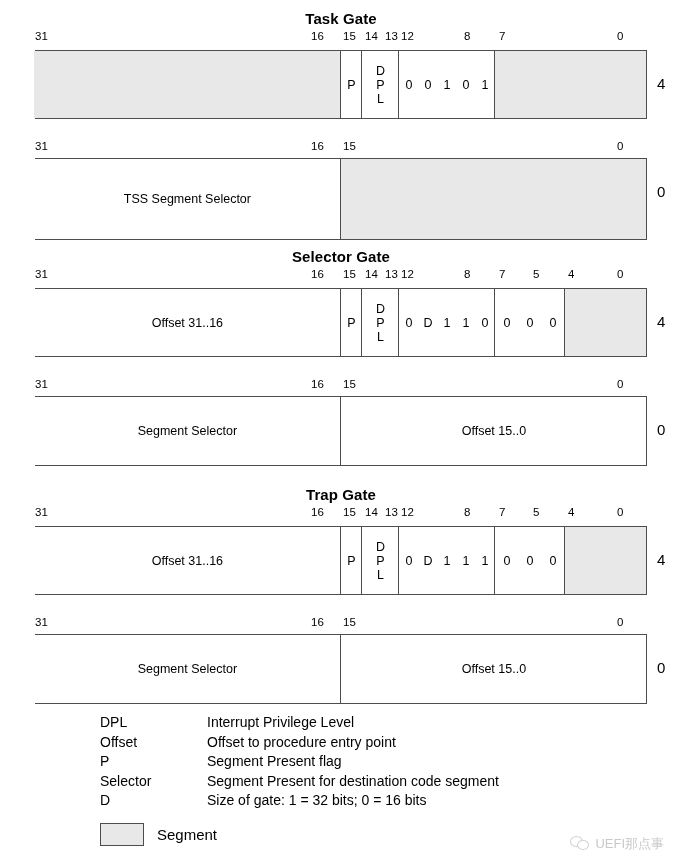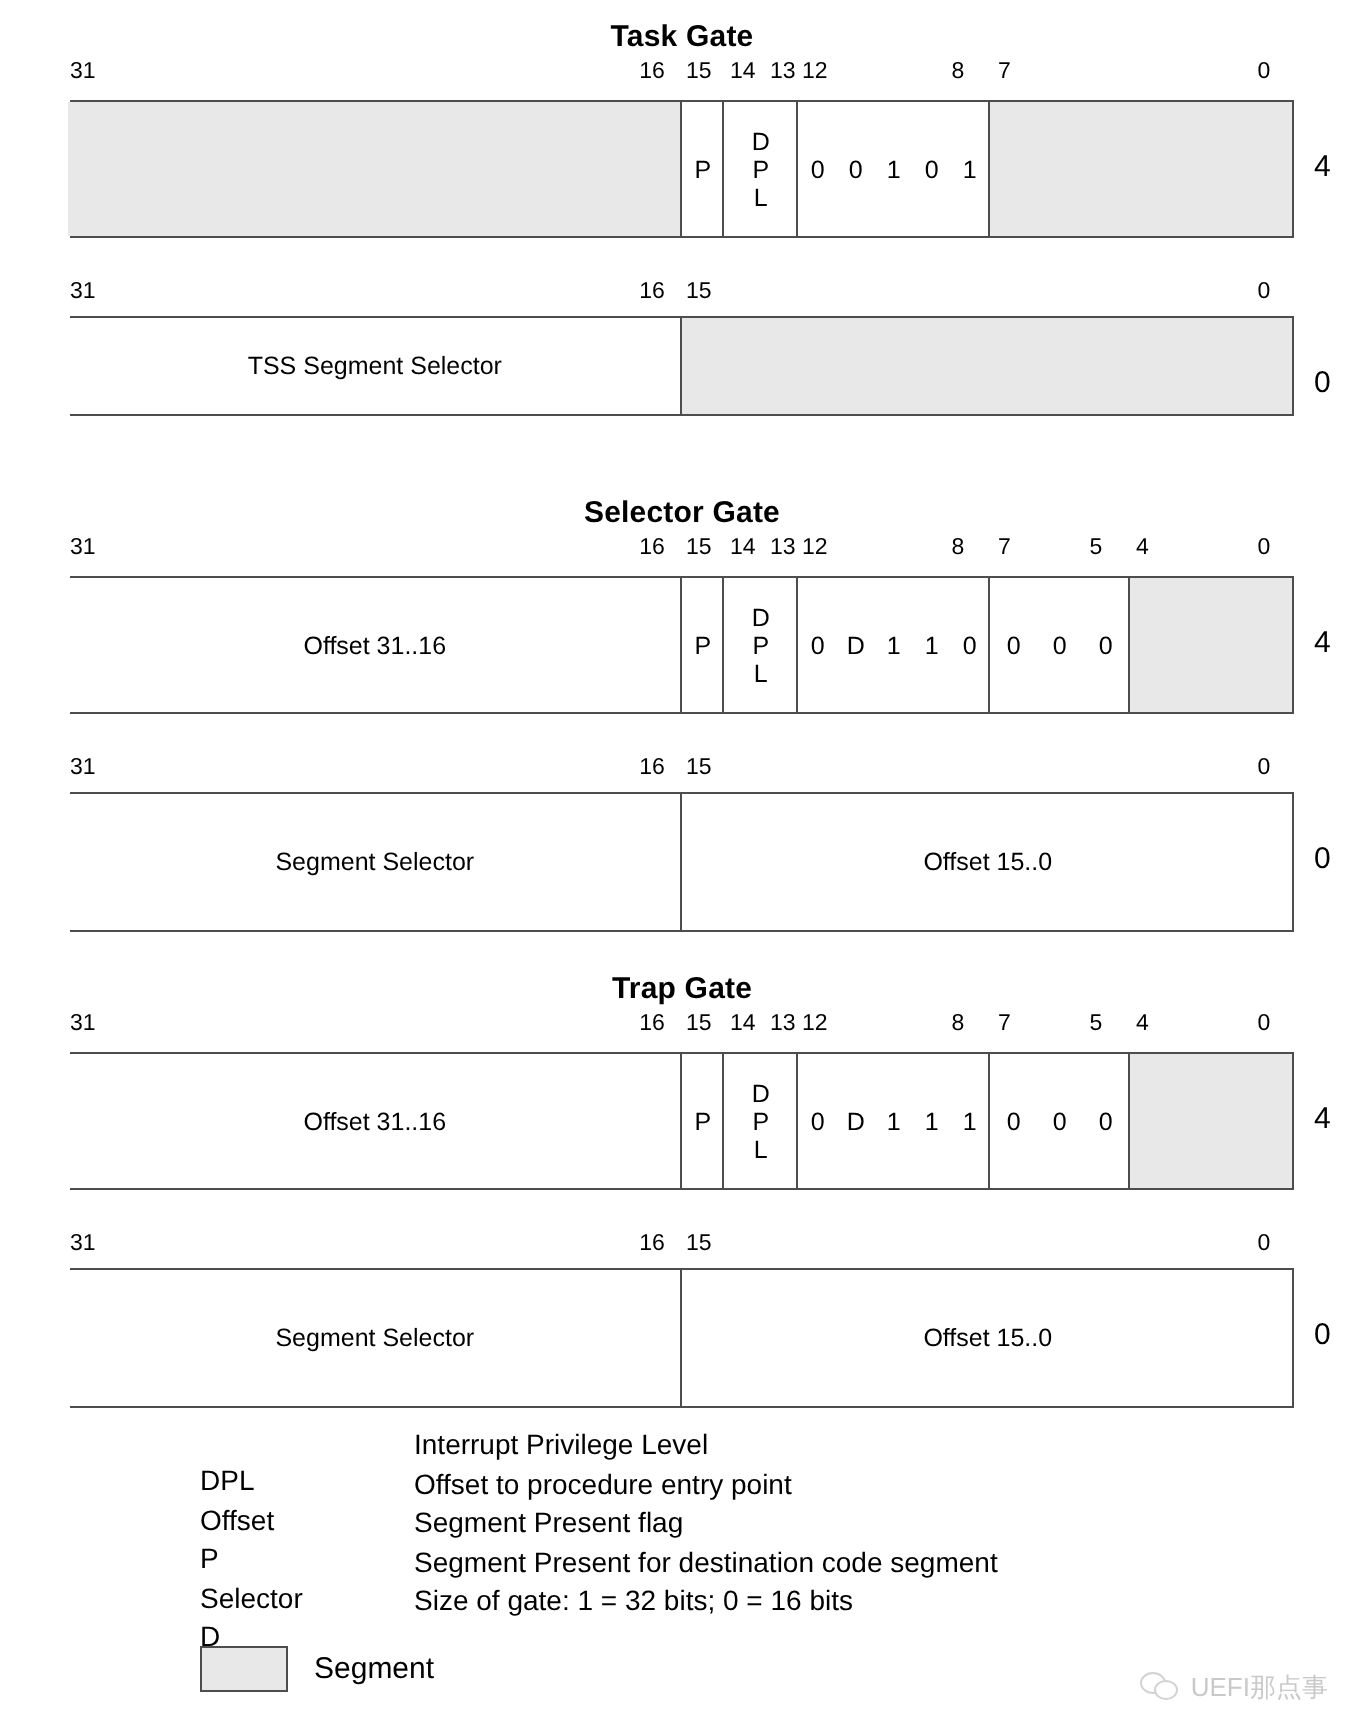--- a/index.html
+++ b/index.html
@@ -28,21 +28,21 @@
   }
 
   
   .bitnum {
     position: absolute;
     font-size: 11.5px;
     line-height: 12px;
     white-space: nowrap;
   }
   .bitnum.l { text-align: left; }
-  .bitnum.r { text-align: center; }
+  .bitnum.r { text-align: left; }
 
   
   .word {
     position: absolute;
     box-sizing: border-box;
     border: 1.6px solid #4d4d4d;
     background: #ffffff;
   }
   .word.reserved-all {
     background: #e8e8e8;
@@ -96,21 +96,21 @@
   .legend-row {
     position: relative;
     height: 19.5px;
     font-size: 14px;
     line-height: 19.5px;
     white-space: nowrap;
   }
   .legend-term {
     position: absolute;
     left: 0;
-    top: 18px;
+    top: 0;
   }
   .legend-desc {
     position: absolute;
     left: 107px;
     top: 0;
   }
   .legend-swatch-row {
     position: absolute;
     left: 0;
   }
@@ -193,21 +193,21 @@
           <span>1</span>
         </div>
       </div>
       <div class="field res div-l" style="left: 458.4px; width: 152px;"></div>
     </div>
     <span class="word-offset" style="left: 657px; top: 75.5px;">4</span>
     <span class="bitnum l" style="top: 140px; left: 35px;">31</span>
     <span class="bitnum r" style="top: 140px; left: 311px; width: 30px;">16</span>
     <span class="bitnum l" style="top: 140px; left: 343px;">15</span>
     <span class="bitnum r" style="top: 140px; left: 617px; width: 30px;">0</span>
-    <div class="word" style="left: 35px; top: 158px; width: 612px; height: 50px;">
+    <div class="word" style="left: 35px; top: 158px; width: 612px; height: 82px;">
       <div class="field" style="left: -1.6px; width: 306px;">
         <div class="field-label">TSS Segment Selector</div>
       </div>
       <div class="field res div-l" style="left: 304.4px; width: 306px;"></div>
     </div>
     <span class="word-offset" style="left: 657px; top: 184px;">0</span>
     <div class="gate-title" style="top: 248px;">Selector Gate</div>
     <span class="bitnum l" style="top: 268px; left: 35px;">31</span>
     <span class="bitnum r" style="top: 268px; left: 311px; width: 30px;">16</span>
     <span class="bitnum l" style="top: 268px; left: 343px;">15</span>

